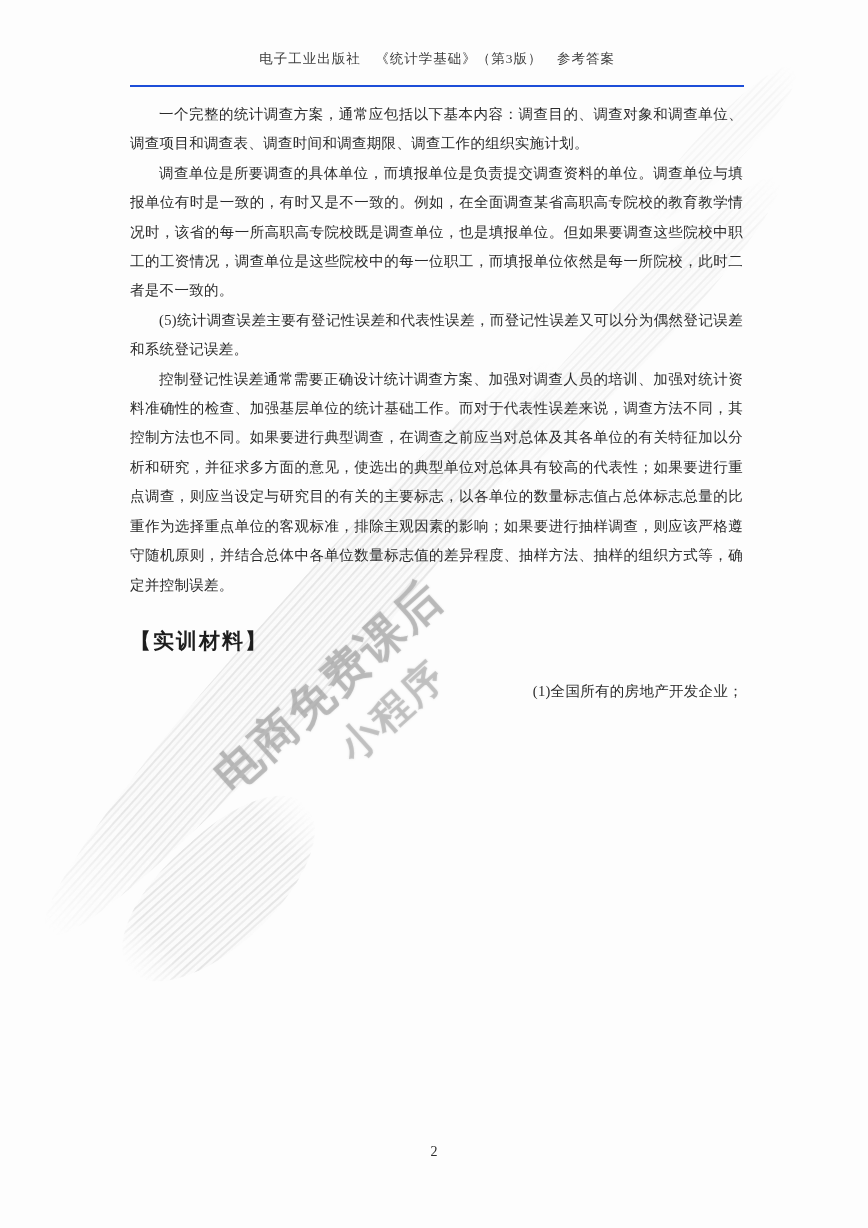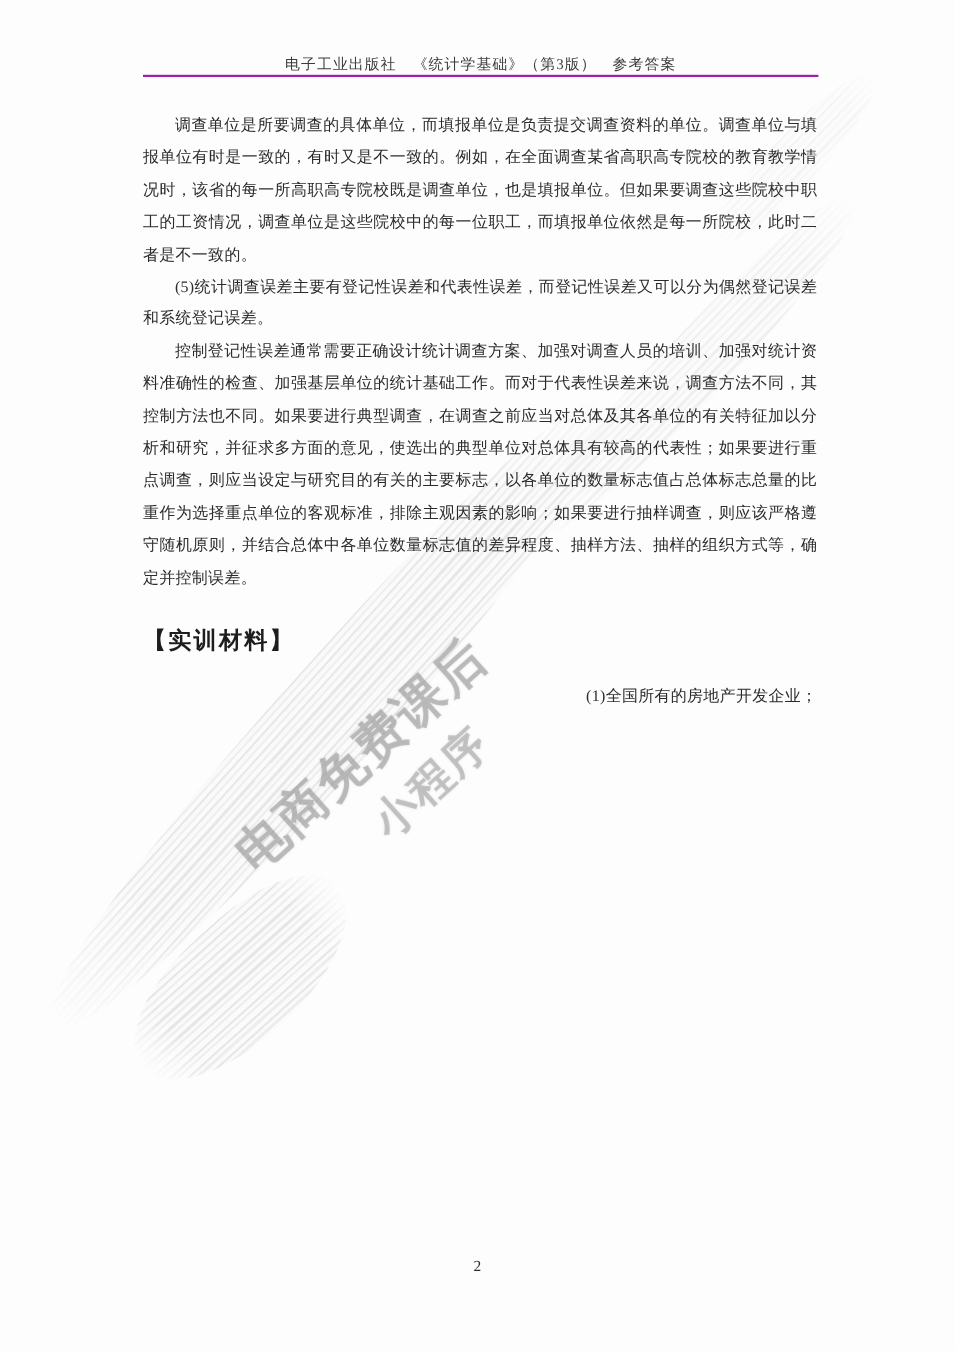--- a/index.html
+++ b/index.html
@@ -9,22 +9,22 @@
     font-family:"Liberation Serif","DejaVu Serif",serif;
     color:#2b2b2b;
     position:relative;
     overflow:hidden;
   }
   
   .page-header{
     position:absolute;left:130px;right:124px;top:50px;
     text-align:center;
     font-size:13.5px;color:#3c3c3c;letter-spacing:1px;
-    padding-bottom:0;
-    border-bottom:2px solid #a21caf;
+    padding-bottom:17px;
+    border-bottom:2px solid #1d4ed8;
     z-index:2;
   }
   
   .watermark{position:absolute;inset:0;z-index:1;pointer-events:none;}
   .wm-stroke{
     position:absolute;
     background:
       repeating-linear-gradient(90deg,
         rgba(175,175,175,.38) 0 2px, rgba(215,215,215,.12) 2px 5px,
         rgba(185,185,185,.30) 5px 7px, rgba(225,225,225,.08) 7px 11px);
@@ -76,20 +76,21 @@
   <div class="wm-stroke wm-stroke-main"></div>
   <div class="wm-stroke wm-stroke-tail-high"></div>
   <div class="wm-stroke wm-stroke-far-high"></div>
   <div class="wm-text wm-line1">电商免费课后</div>
   <div class="wm-text wm-line2">小程序</div>
 </div>
 
 <div class="page-header">电子工业出版社　《统计学基础》（第3版）　参考答案</div>
 
 <div class="content">
+  <p class="para">一个完整的统计调查方案，通常应包括以下基本内容：调查目的、调查对象和调查单位、调查项目和调查表、调查时间和调查期限、调查工作的组织实施计划。</p>
   <p class="para">调查单位是所要调查的具体单位，而填报单位是负责提交调查资料的单位。调查单位与填报单位有时是一致的，有时又是不一致的。例如，在全面调查某省高职高专院校的教育教学情况时，该省的每一所高职高专院校既是调查单位，也是填报单位。但如果要调查这些院校中职工的工资情况，调查单位是这些院校中的每一位职工，而填报单位依然是每一所院校，此时二者是不一致的。</p>
   <p class="para">(5)统计调查误差主要有登记性误差和代表性误差，而登记性误差又可以分为偶然登记误差和系统登记误差。</p>
   <p class="para">控制登记性误差通常需要正确设计统计调查方案、加强对调查人员的培训、加强对统计资料准确性的检查、加强基层单位的统计基础工作。而对于代表性误差来说，调查方法不同，其控制方法也不同。如果要进行典型调查，在调查之前应当对总体及其各单位的有关特征加以分析和研究，并征求多方面的意见，使选出的典型单位对总体具有较高的代表性；如果要进行重点调查，则应当设定与研究目的有关的主要标志，以各单位的数量标志值占总体标志总量的比重作为选择重点单位的客观标准，排除主观因素的影响；如果要进行抽样调查，则应该严格遵守随机原则，并结合总体中各单位数量标志值的差异程度、抽样方法、抽样的组织方式等，确定并控制误差。</p>
 
   <div class="section-heading">【实训材料】</div>
 
   <div>
     <p class="list-item">(1)全国所有的房地产开发企业；</p>
   </div>
 </div>

